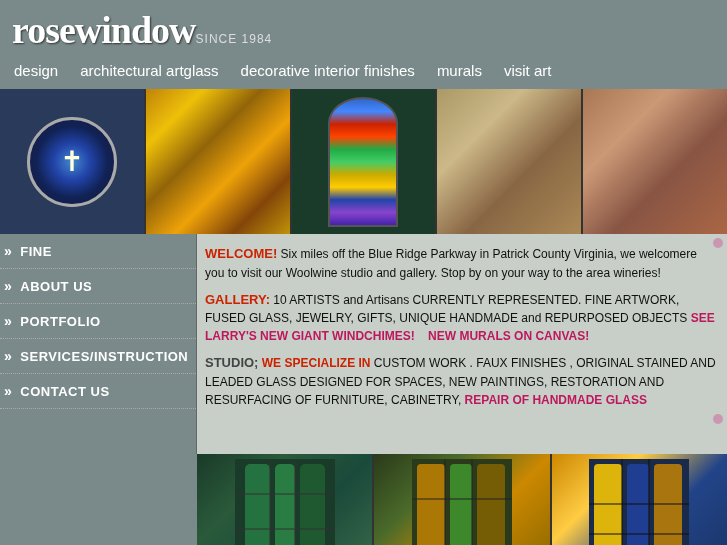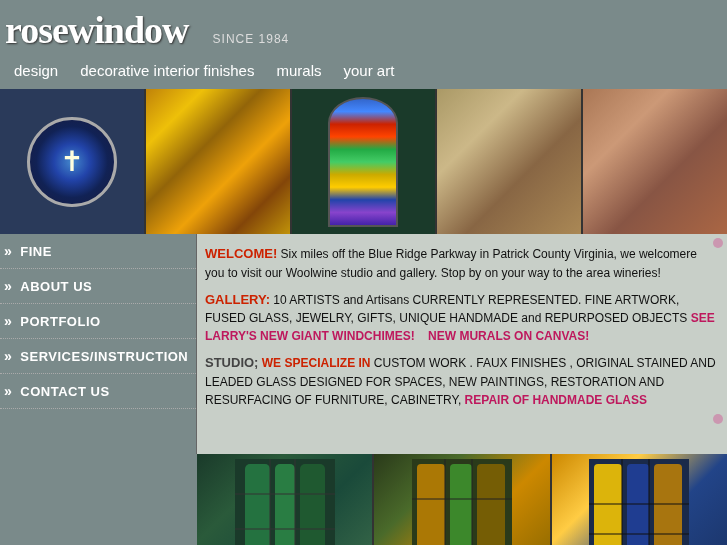--- a/index.html
+++ b/index.html
@@ -9,24 +9,24 @@
       background: #7a8a8a;
       font-family: Arial, Helvetica, sans-serif;
       font-size: 13px;
       color: #222;
       overflow-x: hidden;
     }
 
     
     #header {
       background: #7a8a8a;
-      padding: 8px 12px 4px 5px;
+      padding: 8px 12px 4px 12px;
       display: flex;
       align-items: baseline;
-      gap: 24px;
+      gap: 0;
     }
     #logo {
       font-size: 38px;
       font-weight: bold;
       color: #fff;
       letter-spacing: -1px;
       font-family: Georgia, serif;
       text-shadow: 1px 1px 2px #333;
     }
     #since {
@@ -237,23 +237,24 @@
 </head>
 <body>
 
 <div id="header">
   <span id="logo">rosewindow</span>
   <span id="since">SINCE 1984</span>
 </div>
 
 <div id="nav">
   <a class="nav-item">design</a>
+  <a class="nav-item">architectural artglass</a>
   <a class="nav-item">decorative interior finishes</a>
   <a class="nav-item">murals</a>
-  <a class="nav-item">your art</a>
+  <a class="nav-item">visit art</a>
 </div>
 
 <div id="gallery-strip">
   <div class="gallery-thumb">
     <div class="thumb-inner thumb1-bg">
       <div class="sg-circle">
         <span class="sg-figure">✝</span>
       </div>
     </div>
   </div>

